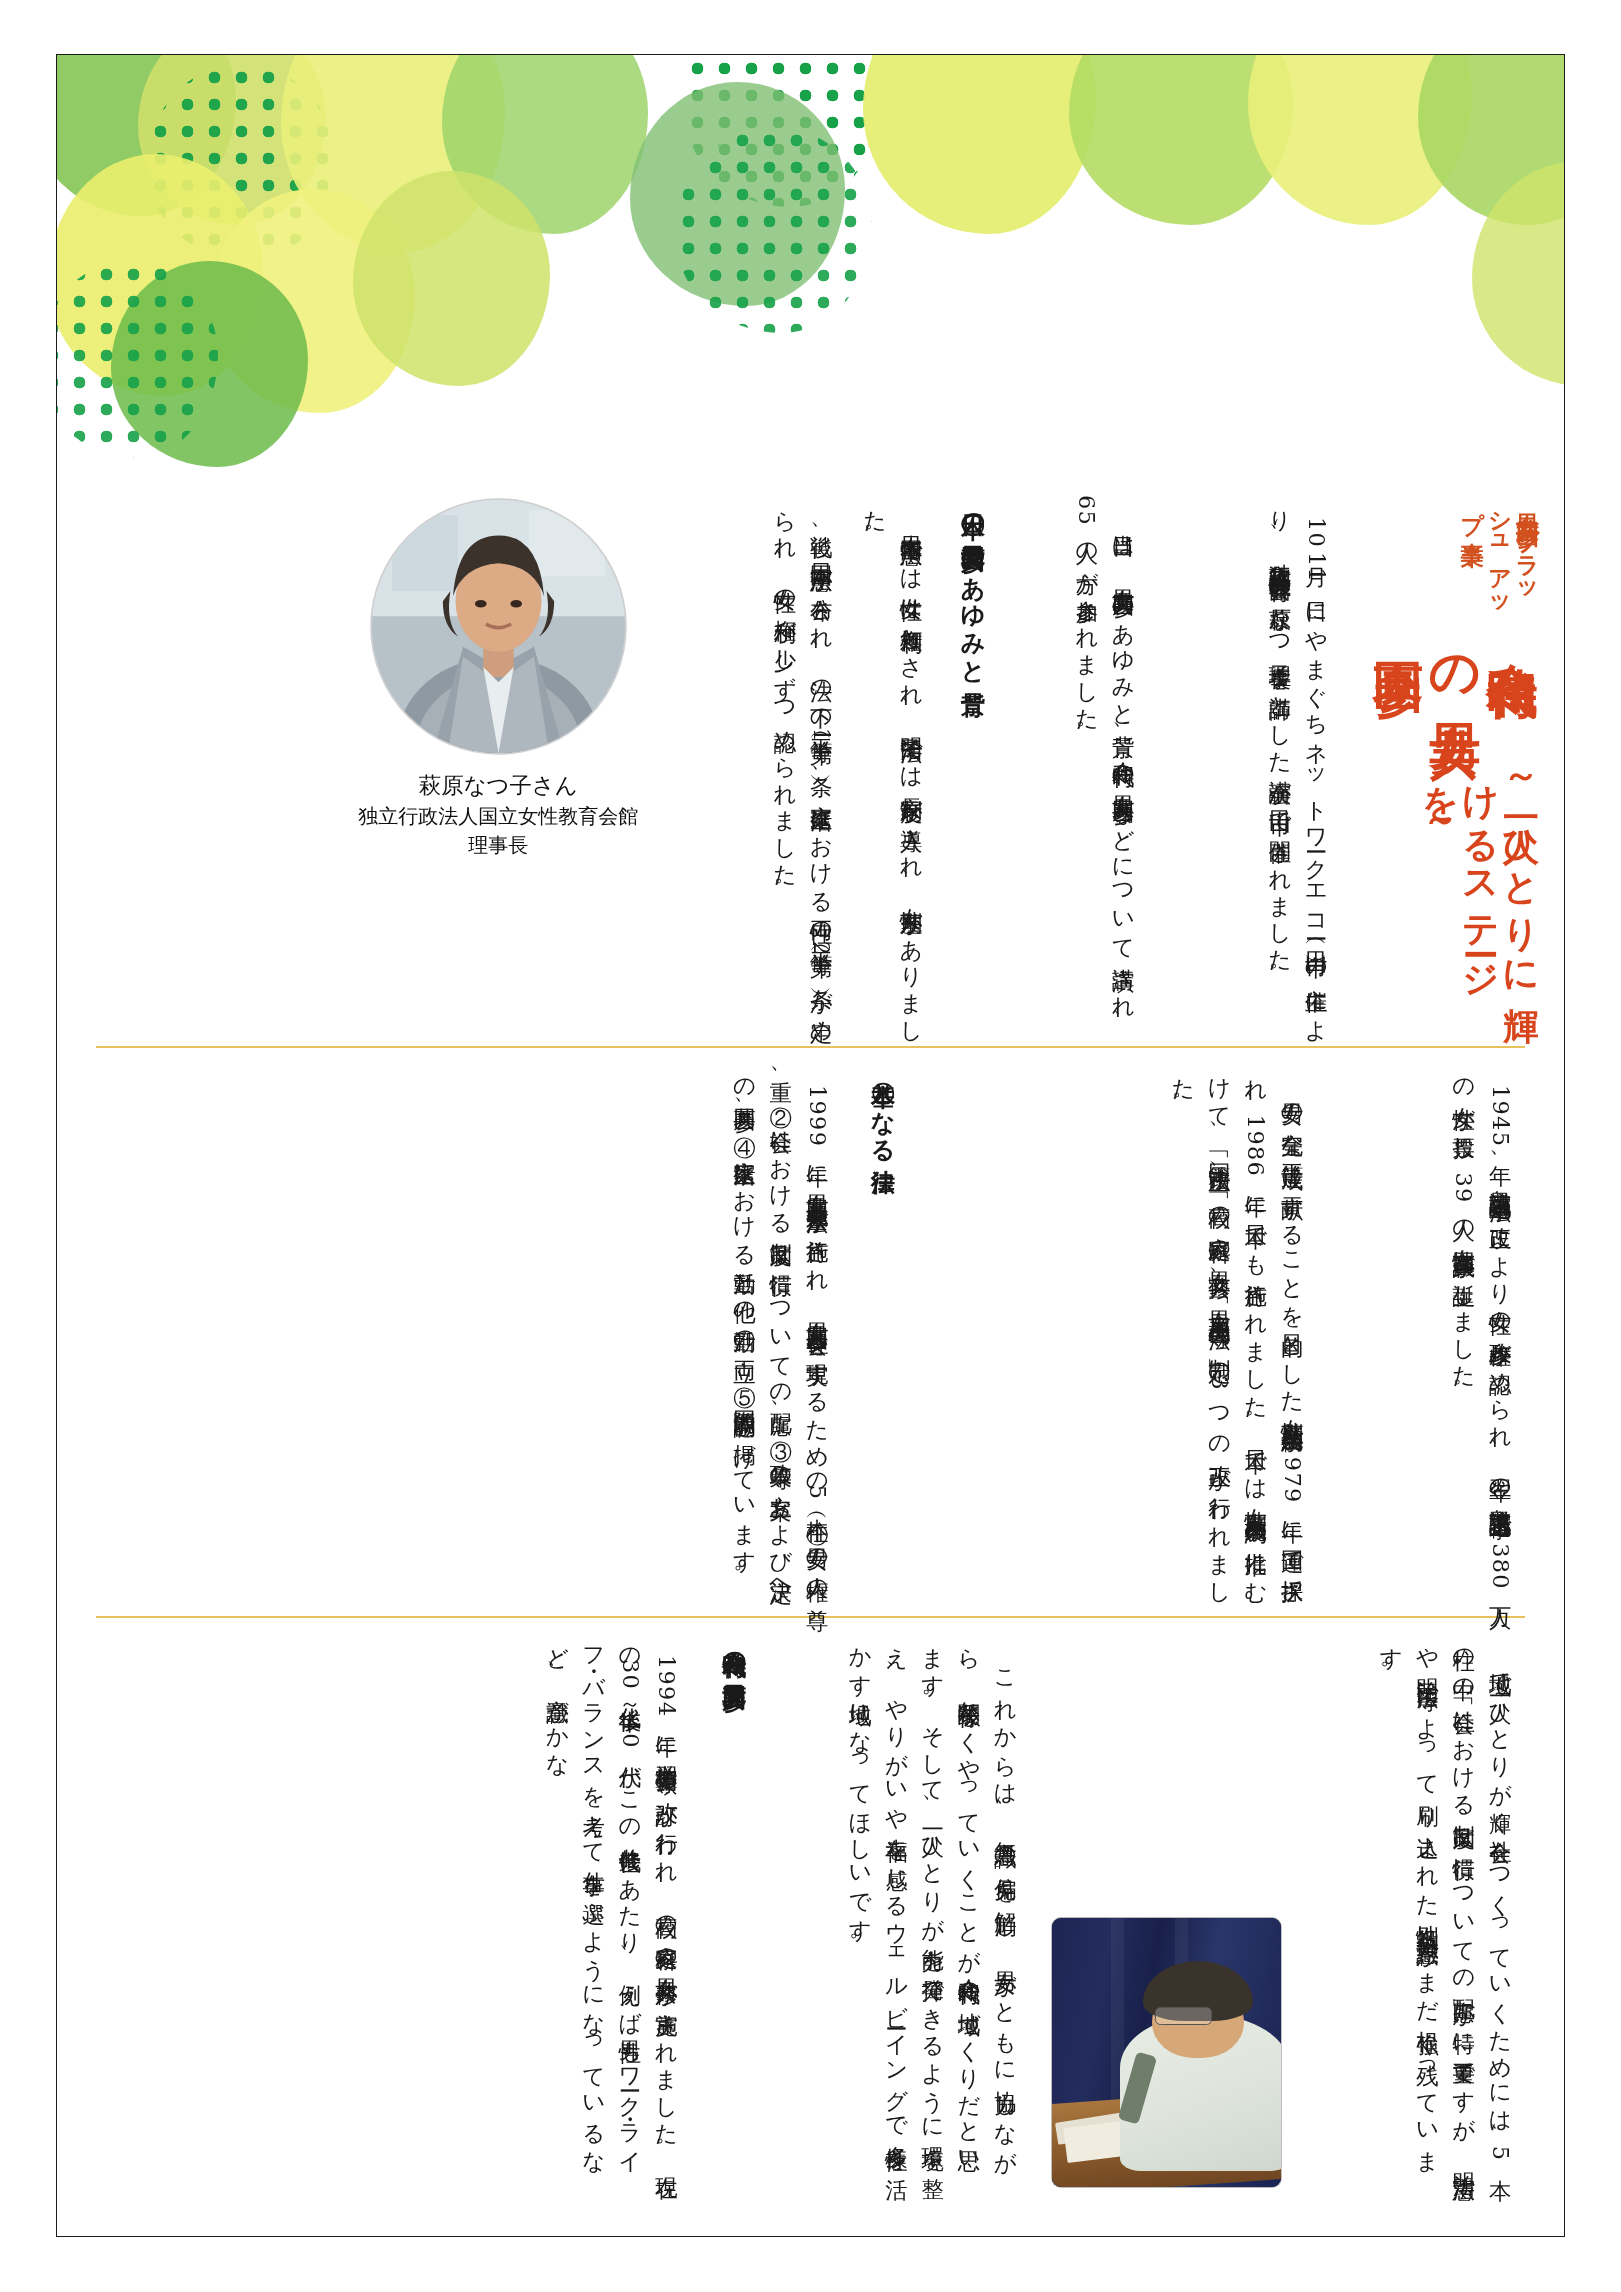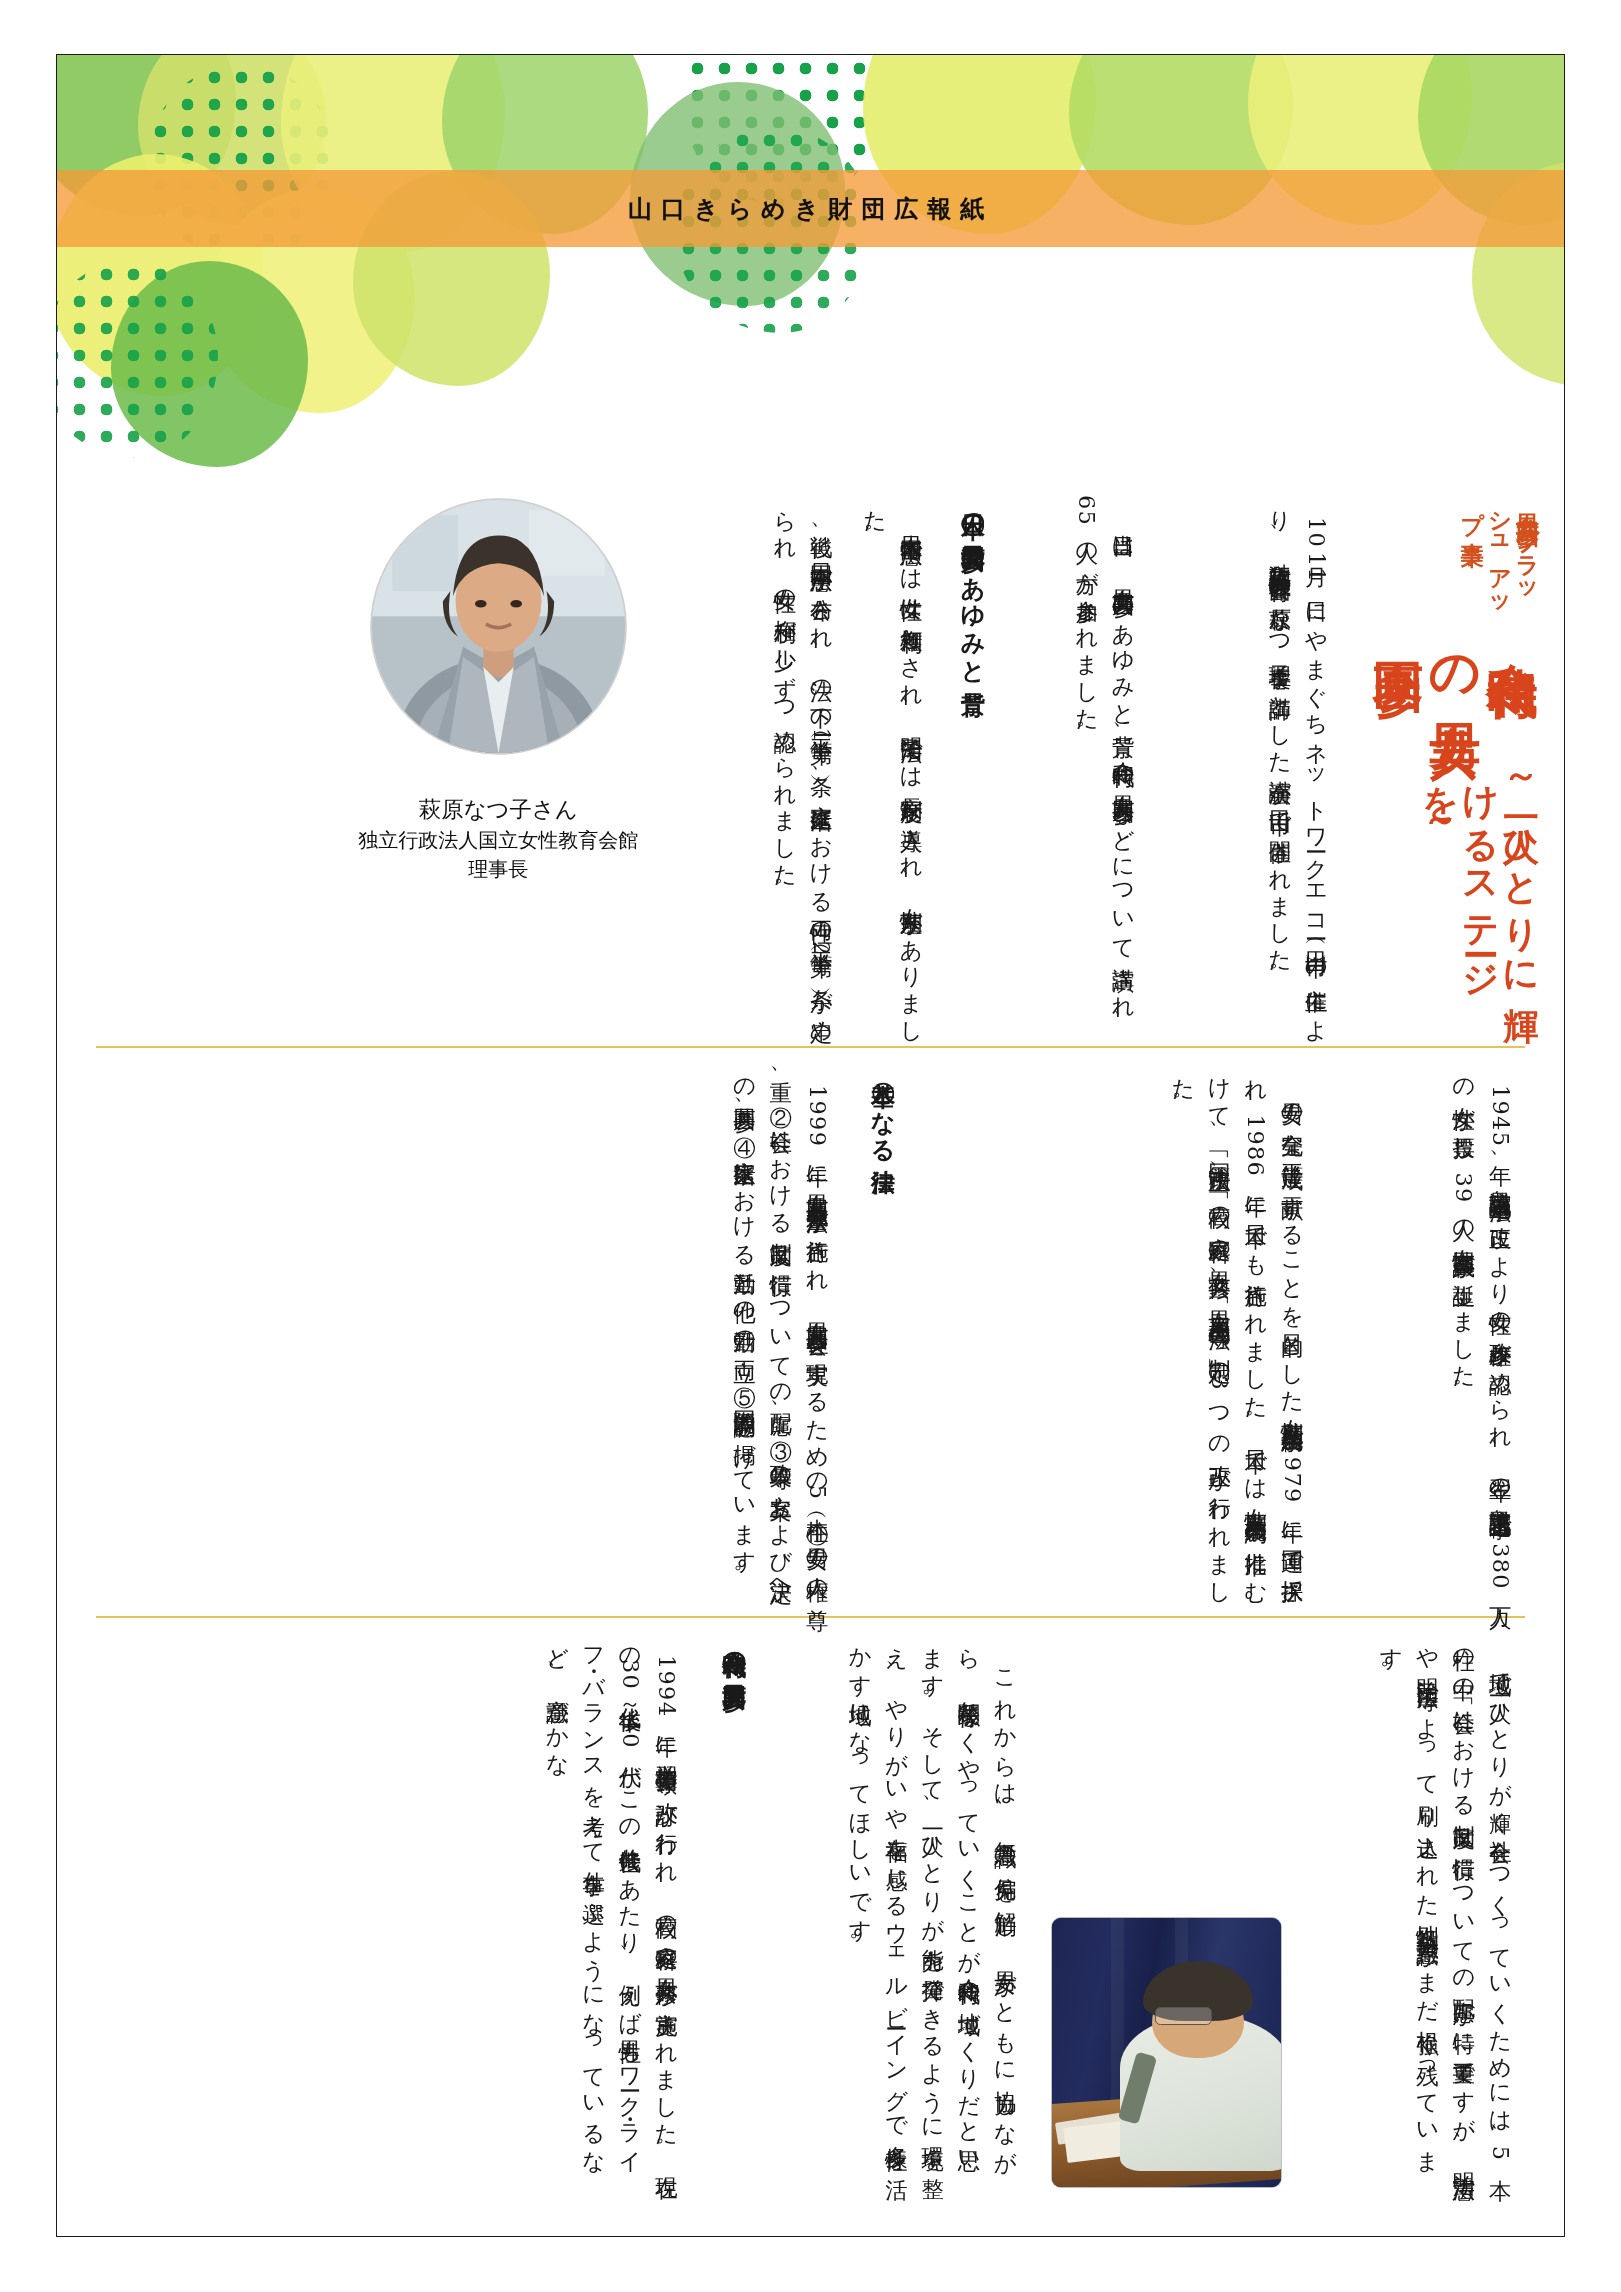--- a/index.html
+++ b/index.html
@@ -136,21 +136,21 @@
   .heading{
     font-family:"DejaVu Sans","Liberation Sans",sans-serif;
     font-weight:bold;font-size:24px;letter-spacing:0.9px;
   }
   .indent{text-indent:1em;}
 
   
   .photoCol{
     width:385px;
     display:flex;flex-direction:column;align-items:center;
-    margin-right:14.3px;margin-top:5.4px;gap:24px;
+    margin-right:14.3px;margin-top:5.4px;
   }
   .portrait{
     width:253px;height:253px;border-radius:50%;
     overflow:hidden;position:relative;
     box-shadow:0 0 0 1.8px #cfcfcf;
     background:linear-gradient(170deg,#cfd8dd 0%,#b9c4cb 45%,#97a4ac 100%);
   }
   .portrait .pbg{position:absolute;inset:0;}
   .caption{
     margin-top:16px;text-align:center;
@@ -218,23 +218,20 @@
         <div class="blob" style="left:1191px; top:-81px; width:224px;height:251px; background:#e9ef7a; opacity:.9;"></div>
         <div class="blob" style="left:1361px; top:-54px; width:206px;height:224px; background:#a9d763; opacity:.9;"></div>
         <div class="blob" style="left:-9px;  top:99px; width:215px;height:242px; background:#eaee6d; opacity:.9;"></div>
         <div class="blob" style="left:152px;  top:134px; width:206px;height:224px; background:#f0f17d; opacity:.9;"></div>
         <div class="blob" style="left:296px;  top:116px; width:197px;height:215px; background:#cfe36a; opacity:.85;"></div>
         <div class="blob" style="left:54px;   top:206px; width:197px;height:206px; background:#6cbb4a; opacity:.85;"></div>
         <div class="blob" style="left:1415px; top:107px; width:206px;height:224px; background:#cfe36a; opacity:.8;"></div>
         <div class="dots" style="left:-18px;  top:206px; width:179px;height:197px; opacity:.9;"></div>
       </div>
 
-      <div class="bandOrange">
-        <span class="bandtext">山口きらめき財団広報紙</span>
-      </div>
 
     </div>
 
     <div class="article">
 
       <div class="rowTop">
 
         <div class="titleCol">
           <div class="kicker">男女共同参画ブラッシュアップ事業</div>
           <div class="maintitle">令和時代の男女共同参画！</div>

